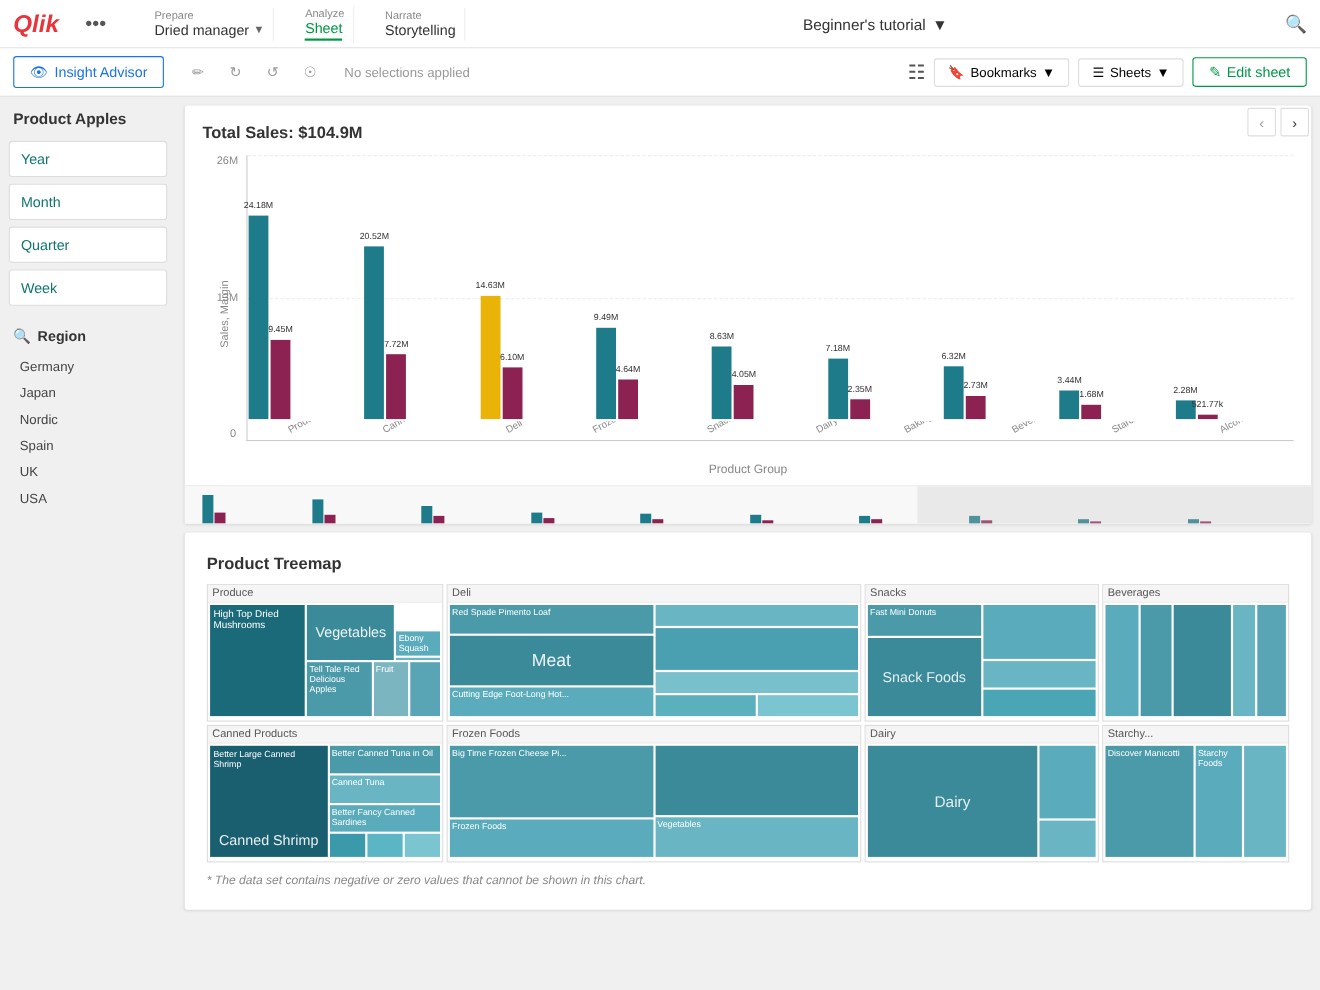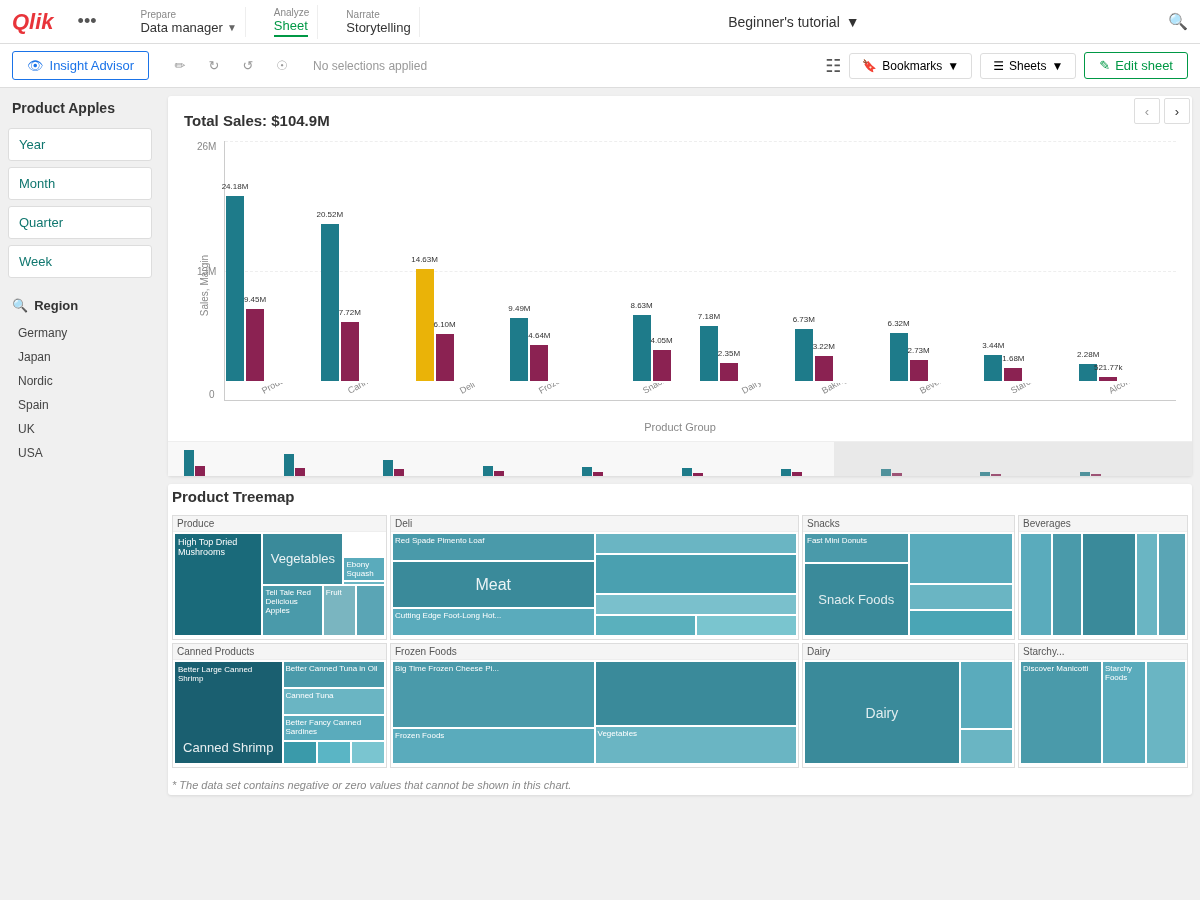--- a/index.html
+++ b/index.html
@@ -41,41 +41,41 @@
     .region-item { padding: 5px 10px; font-size: 12px; color: #444; cursor: pointer; border-radius: 3px; }
 
     
     .content { flex: 1; overflow-y: auto; padding: 0; background: #f0f0f0; }
 
     
     .chart-card { background: #fff; margin: 8px; border-radius: 3px; padding: 16px; box-shadow: 0 1px 3px rgba(0,0,0,0.1); }
     .chart-title { font-size: 15px; font-weight: 600; margin-bottom: 12px; }
 
     
-    .treemap-card { background: #fff; margin: 8px; border-radius: 3px; padding: 4px; box-shadow: 0 1px 3px rgba(0,0,0,0.1); margin-top: 0; }
+    .treemap-card { background: #fff; margin: 8px; border-radius: 3px; padding: 20px; box-shadow: 0 1px 3px rgba(0,0,0,0.1); margin-top: 0; }
     .treemap-title { font-size: 15px; font-weight: 600; margin-bottom: 10px; }
 
     
     .content::-webkit-scrollbar { width: 6px; }
     .content::-webkit-scrollbar-track { background: #f0f0f0; }
     .content::-webkit-scrollbar-thumb { background: #ccc; border-radius: 3px; }
     .arrow-btn { width: 26px; height: 26px; background: #fff; border: 1px solid #ddd; display: flex; align-items: center; justify-content: center; cursor: pointer; border-radius: 2px; color: #999; }
     .arrow-btn.active-arrow { color: #333; }
   </style>
 </head>
 <body>
 
 <div class="top-nav">
   <span class="qlik-logo">Qlik</span>
   <span class="nav-dots">•••</span>
 
   <div class="nav-section">
     <span class="nav-section-label">Prepare</span>
     <div class="nav-section-with-arrow">
-      <span class="nav-section-title">Data manager</span>
+      <span class="nav-section-title">Dried manager</span>
       <span class="nav-dropdown-arrow">▼</span>
     </div>
   </div>
 
   <div class="nav-section active">
     <span class="nav-section-label">Analyze</span>
     <span class="nav-section-title" style="border-bottom:2px solid #009845;padding-bottom:2px;">Sheet</span>
   </div>
 
   <div class="nav-section">
@@ -197,49 +197,41 @@
               </div>
               <div style="display: flex; gap: 2px; align-items: flex-end; flex: 1 1 0%; position: relative;">
                 <div style="background: #eab308; width: 18px; height: 112px; position: relative; flex-shrink: 0;">
                   <span style="position: absolute; top: -14px; left: 50%; transform: translateX(-50%); font-size: 8px; color: rgb(51, 51, 51); white-space: nowrap;">14.63M</span>
                 </div>
                 <div style="background: rgb(139, 34, 82); width: 18px; height: 47px; position: relative; flex-shrink: 0;">
                   <span style="position: absolute; top: -14px; left: 50%; transform: translateX(-50%); font-size: 8px; color: rgb(51, 51, 51); white-space: nowrap;">6.10M</span>
                 </div>
               </div>
               <div style="display: flex; gap: 2px; align-items: flex-end; flex: 1 1 0%; position: relative;">
-                <div style="background: rgb(30, 123, 138); width: 18px; height: 63px; position: relative; flex-shrink: 0;">
+                <div style="background: rgb(30, 123, 138); width: 18px; height: 83px; position: relative; flex-shrink: 0;">
                   <span style="position: absolute; top: -14px; left: 50%; transform: translateX(-50%); font-size: 8px; color: rgb(51, 51, 51); white-space: nowrap;">9.49M</span>
                 </div>
                 <div style="background: rgb(139, 34, 82); width: 18px; height: 36px; position: relative; flex-shrink: 0;">
                   <span style="position: absolute; top: -14px; left: 50%; transform: translateX(-50%); font-size: 8px; color: rgb(51, 51, 51); white-space: nowrap;">4.64M</span>
                 </div>
               </div>
-              <div style="display: flex; gap: 2px; align-items: flex-end; flex: 1 1 0%; position: relative; justify-content: center;">
+              <div style="display: flex; gap: 2px; align-items: flex-end; flex: 1 1 0%; position: relative;">
                 <div style="background: rgb(30, 123, 138); width: 18px; height: 66px; position: relative; flex-shrink: 0;">
                   <span style="position: absolute; top: -14px; left: 50%; transform: translateX(-50%); font-size: 8px; color: rgb(51, 51, 51); white-space: nowrap;">8.63M</span>
                 </div>
                 <div style="background: rgb(139, 34, 82); width: 18px; height: 31px; position: relative; flex-shrink: 0;">
                   <span style="position: absolute; top: -14px; left: 50%; transform: translateX(-50%); font-size: 8px; color: rgb(51, 51, 51); white-space: nowrap;">4.05M</span>
                 </div>
               </div>
               <div style="display: flex; gap: 2px; align-items: flex-end; flex: 1 1 0%; position: relative;">
                 <div style="background: rgb(30, 123, 138); width: 18px; height: 55px; position: relative; flex-shrink: 0;">
                   <span style="position: absolute; top: -14px; left: 50%; transform: translateX(-50%); font-size: 8px; color: rgb(51, 51, 51); white-space: nowrap;">7.18M</span>
                 </div>
                 <div style="background: rgb(139, 34, 82); width: 18px; height: 18px; position: relative; flex-shrink: 0;">
                   <span style="position: absolute; top: -14px; left: 50%; transform: translateX(-50%); font-size: 8px; color: rgb(51, 51, 51); white-space: nowrap;">2.35M</span>
-                </div>
-              </div>
-              <div style="display: flex; gap: 2px; align-items: flex-end; flex: 1 1 0%; position: relative;">
-                <div style="background: rgb(30, 123, 138); width: 18px; height: 52px; position: relative; flex-shrink: 0;">
-                  <span style="position: absolute; top: -14px; left: 50%; transform: translateX(-50%); font-size: 8px; color: rgb(51, 51, 51); white-space: nowrap;">6.73M</span>
-                </div>
-                <div style="background: rgb(139, 34, 82); width: 18px; height: 25px; position: relative; flex-shrink: 0;">
-                  <span style="position: absolute; top: -14px; left: 50%; transform: translateX(-50%); font-size: 8px; color: rgb(51, 51, 51); white-space: nowrap;">3.22M</span>
                 </div>
               </div>
               <div style="display: flex; gap: 2px; align-items: flex-end; flex: 1 1 0%; position: relative;">
                 <div style="background: rgb(30, 123, 138); width: 18px; height: 48px; position: relative; flex-shrink: 0;">
                   <span style="position: absolute; top: -14px; left: 50%; transform: translateX(-50%); font-size: 8px; color: rgb(51, 51, 51); white-space: nowrap;">6.32M</span>
                 </div>
                 <div style="background: rgb(139, 34, 82); width: 18px; height: 21px; position: relative; flex-shrink: 0;">
                   <span style="position: absolute; top: -14px; left: 50%; transform: translateX(-50%); font-size: 8px; color: rgb(51, 51, 51); white-space: nowrap;">2.73M</span>
                 </div>
               </div>

